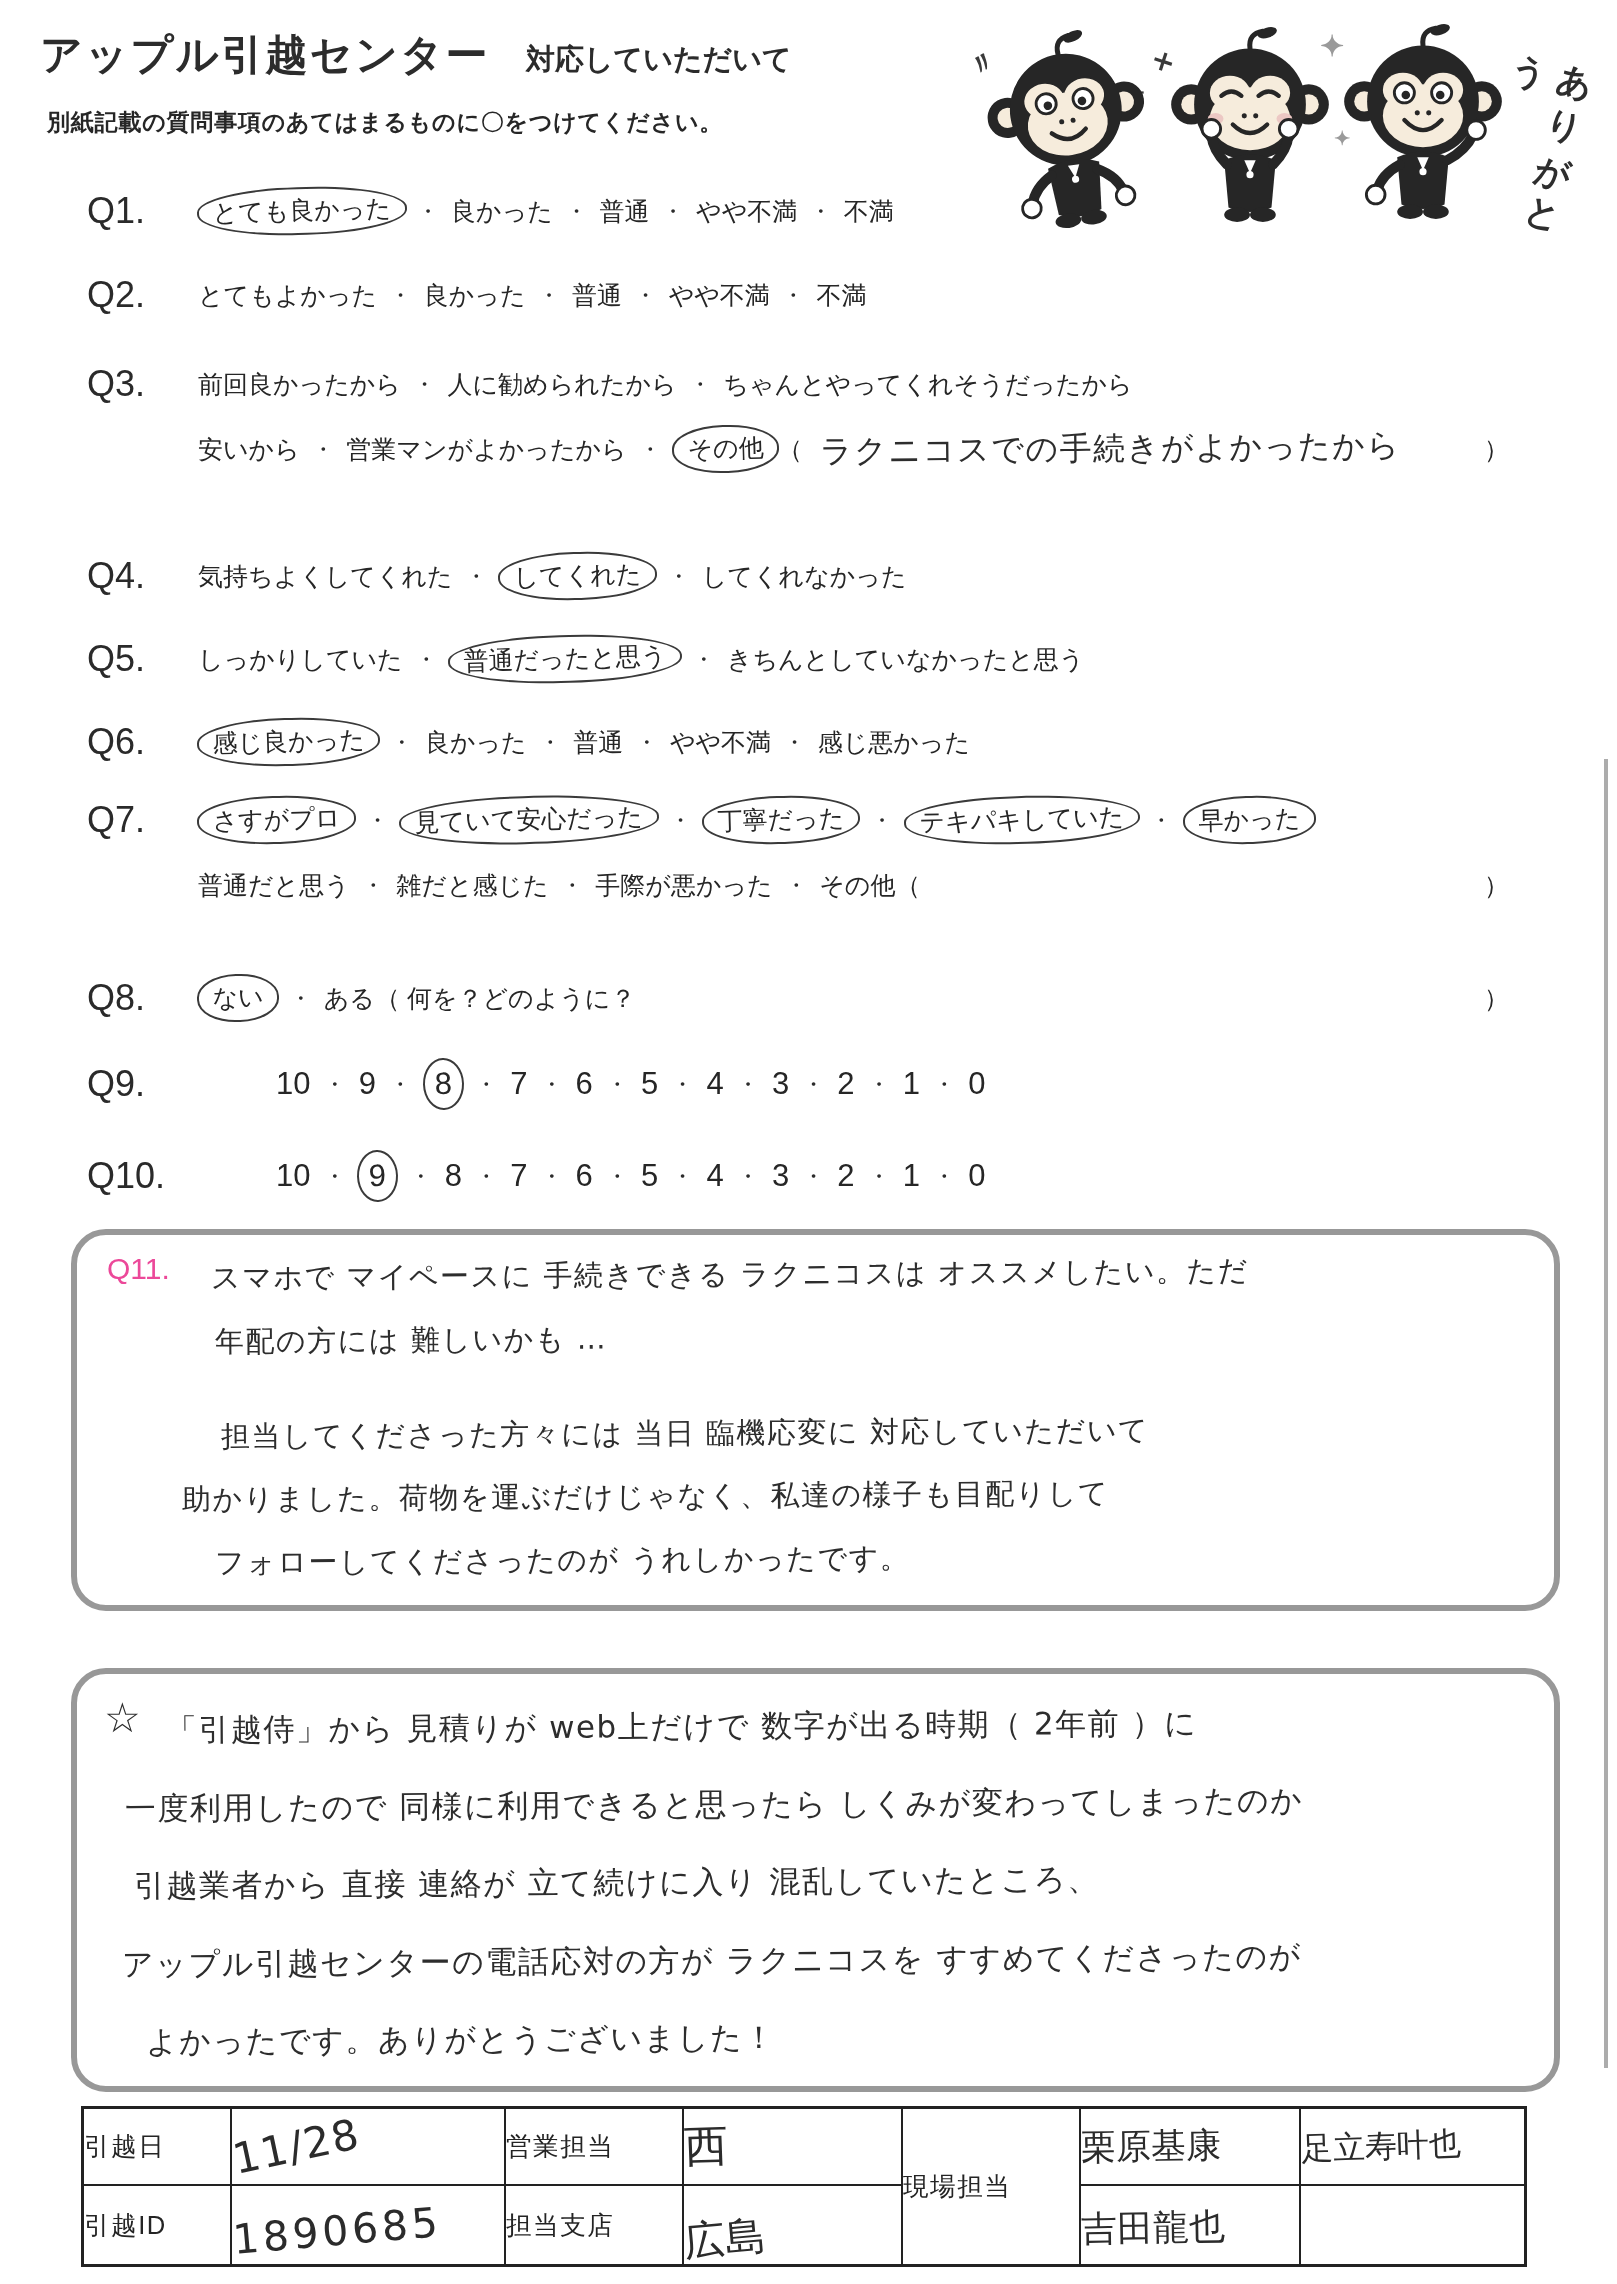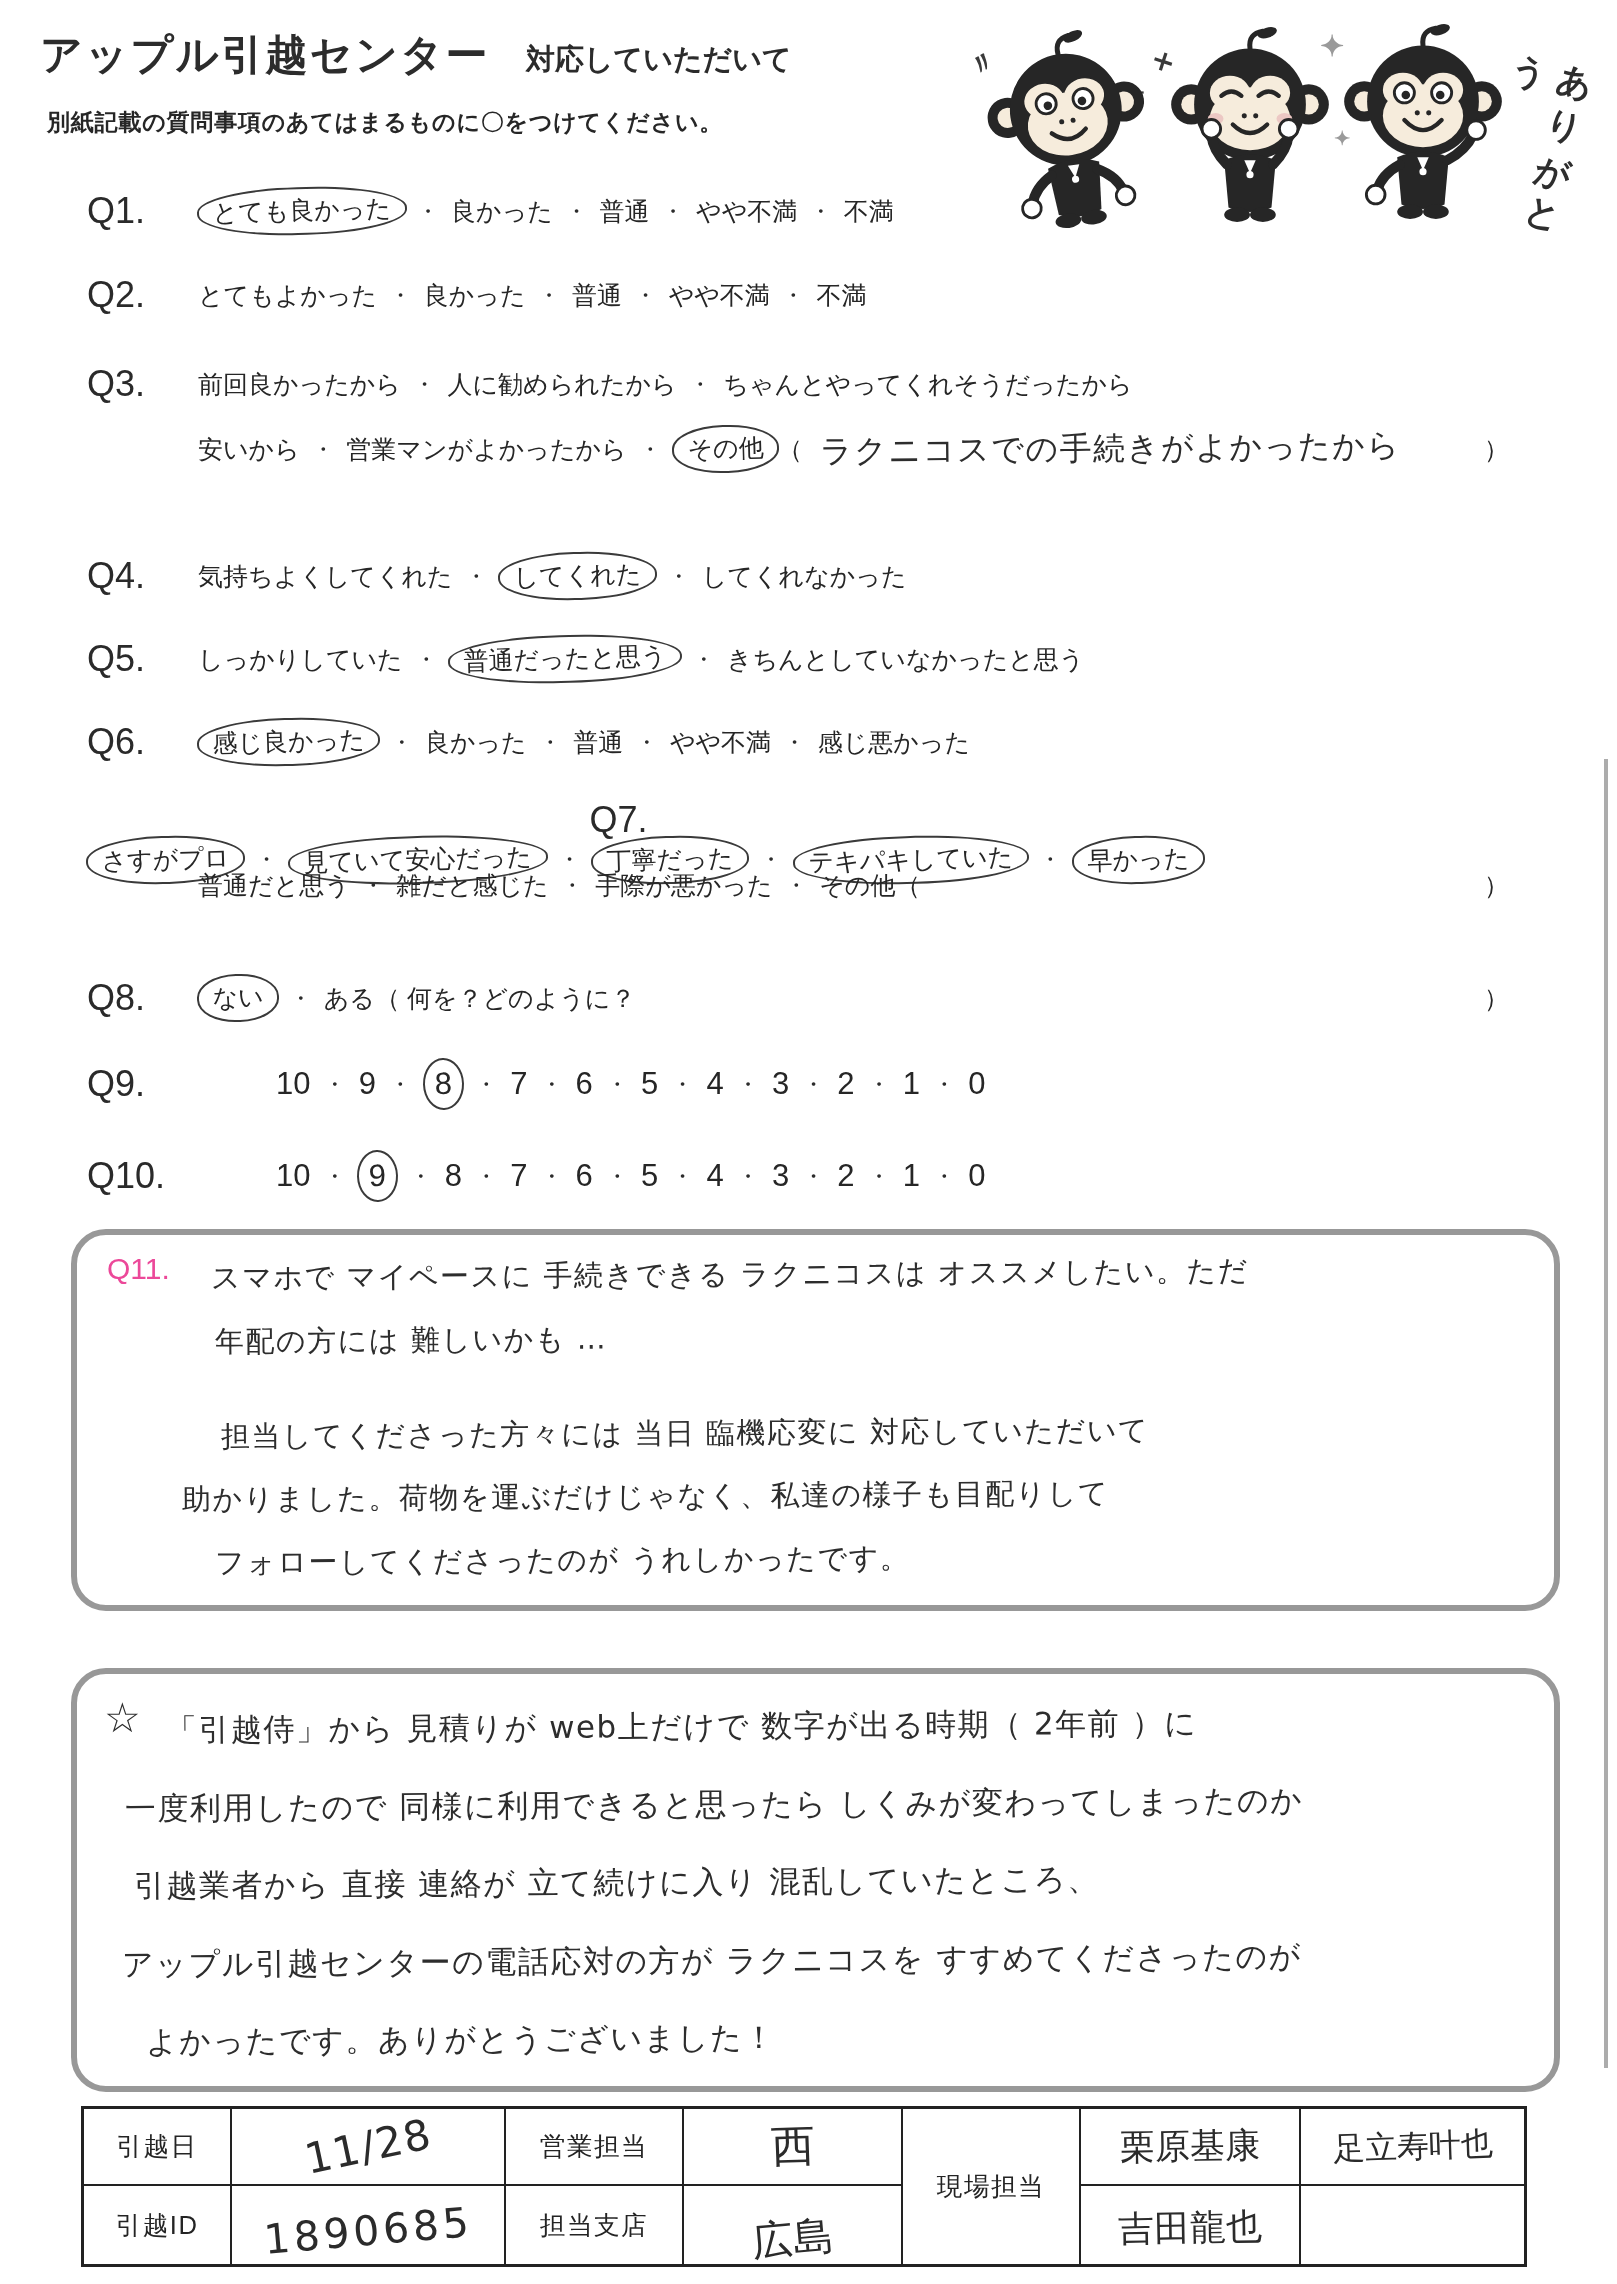--- a/index.html
+++ b/index.html
@@ -42,21 +42,21 @@
   }
   .nums .opt,.nums .plain{font-size:31px;}
   .nums .sep{margin:0 12.8px;}
   .nums .circled{border-radius:50%;padding:6px 9.8px;}
   .nums .q-opts{padding-left:78px;}
   .fill{flex:1 1 auto;}
   .hand{font-family:"DejaVu Sans",sans-serif;color:#2d2d2d;letter-spacing:1.5px;white-space:nowrap;}
   .hand.inline{font-size:32px;margin-left:18px;transform:rotate(-0.6deg);}
   
   .r0{top:190px;} .r1{top:274px;} .r2{top:363px;} .r3{top:427px;}
-  .r4{top:555px;} .r5{top:638px;} .r6{top:721px;} .r7{top:799px;flex-direction:column;}
+  .r4{top:555px;} .r5{top:638px;} .r6{top:721px;} .r7{top:799px;}
   .r8{top:869px;} .r9{top:977px;} .r10{top:1063px;} .r11{top:1155px;}
   
   .cbox{
     position:absolute;left:71px;width:1477px;background:#fff;
     border:6px solid #989898;border-radius:35px;
   }
   .box-q11{top:1229px;height:370px;}
   .box-star{top:1668px;height:412px;}
   .cbox .blabel{position:absolute;left:30px;top:16.6px;font-size:30px;font-weight:500;color:#ec4899;}
   .cbox .bstar{position:absolute;left:27px;top:19.6px;font-size:41px;color:#2e2e2e;}
@@ -73,21 +73,21 @@
   .stl3{left:45px;top:266px;}
   .stl4{left:69px;top:345px;}
   
   .ftable{
     position:absolute;left:81px;top:2106px;
     display:grid;
     grid-template-columns:148px 274px 178px 219px 178px 220px 223px;
     grid-template-rows:77px 78px;
     border:3px solid #222;
   }
-  .fc{border-right:2.3px solid #222;border-bottom:2.3px solid #222;display:flex;align-items:center;justify-content:center;overflow:visible;}
+  .fc{border-right:2.3px solid #222;border-bottom:2.3px solid #222;display:flex;align-items:center;overflow:visible;}
   .fc.lastcol{border-right:none;}
   .fc.lastrow{border-bottom:none;}
   .fc.site{grid-column:5/6;grid-row:1/3;border-bottom:none;}
   .flabel{font-size:25.6px;font-weight:500;color:#242424;letter-spacing:1.5px;}
   .hw{font-family:"DejaVu Sans",sans-serif;color:#2b2b2b;}
   .hw-date{font-size:42px;transform:rotate(-12deg);letter-spacing:1.5px;}
   .hw-id{font-size:41px;transform:rotate(-5deg) translateY(6px);letter-spacing:3.8px;}
   .hw-sales{font-size:44px;transform:rotate(-2deg);}
   .hw-branch{font-size:41px;transform:translateY(13.5px) rotate(-5deg);}
   .hw-n1{font-size:35px;transform:rotate(-1deg);}

